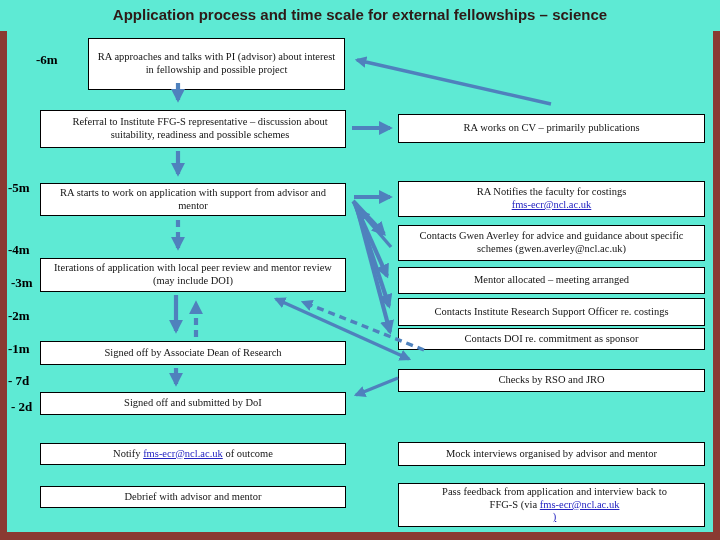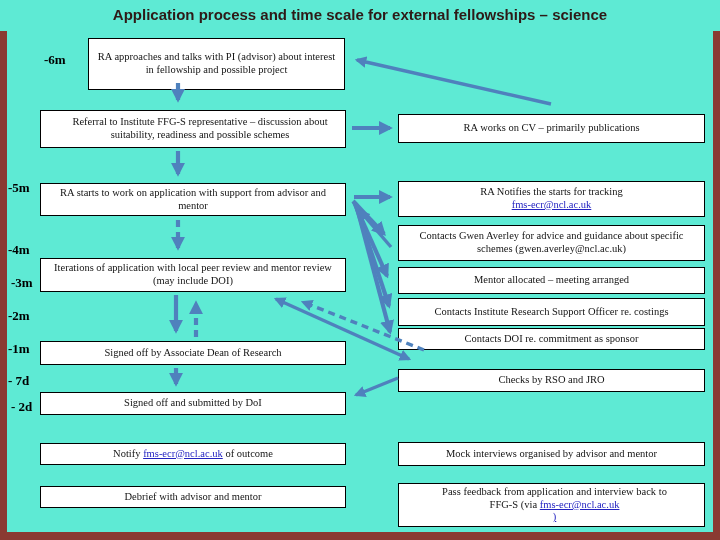--- a/index.html
+++ b/index.html
@@ -24,21 +24,21 @@
   .dash{stroke-dasharray:7 5;}
   #ah path{fill:var(--arrow,#4f81bd);}
 </style>
 </head>
 <body>
 
 <div class="canvas">
 
   <div class="title">Application process and time scale for external fellowships – science</div>
 
-  <div class="tlabel" style="left:12px;top:52px;padding-left:32px;">-6m</div>
+  <div class="tlabel" style="left:4px;top:52px;padding-left:32px;">-6m</div>
   <div class="tlabel" style="left:8px;top:180px;">-5m</div>
   <div class="tlabel" style="left:8px;top:242px;">-4m</div>
   <div class="tlabel" style="left:11px;top:275px;">-3m</div>
   <div class="tlabel" style="left:8px;top:308px;">-2m</div>
   <div class="tlabel" style="left:8px;top:341px;">-1m</div>
   <div class="tlabel" style="left:8px;top:373px;">- 7d</div>
   <div class="tlabel" style="left:11px;top:399px;">- 2d</div>
 
   <div class="fbox" style="left:88px;top:38px;width:257px;height:52px;">
     <span>RA approaches and talks with PI (advisor) about interest in fellowship and possible project</span>
@@ -62,21 +62,21 @@
     <span><span>Notify </span><a class="lnk">fms-ecr@ncl.ac.uk</a><span> of outcome</span></span>
     </div>
   <div class="fbox" style="left:40px;top:486px;width:306px;height:22px;">
     <span>Debrief with advisor and mentor</span>
     </div>
 
   <div class="fbox" style="left:398px;top:114px;width:307px;height:29px;">
     <span>RA works on CV – primarily publications</span>
     </div>
   <div class="fbox" style="left:398px;top:181px;width:307px;height:36px;">
-    <span>RA Notifies the starts for tracking</span>
+    <span>RA Notifies the faculty for costings</span>
     <a class="lnk">fms-ecr@ncl.ac.uk</a>
     </div>
   <div class="fbox" style="left:398px;top:225px;width:307px;height:36px;">
     <span>Contacts Gwen Averley for advice and guidance about specific schemes (gwen.averley@ncl.ac.uk)</span>
     </div>
   <div class="fbox" style="left:398px;top:267px;width:307px;height:27px;">
     <span>Mentor allocated – meeting arranged</span>
     </div>
   <div class="fbox" style="left:398px;top:298px;width:307px;height:28px;">
     <span>Contacts Institute Research Support Officer re. costings</span>

